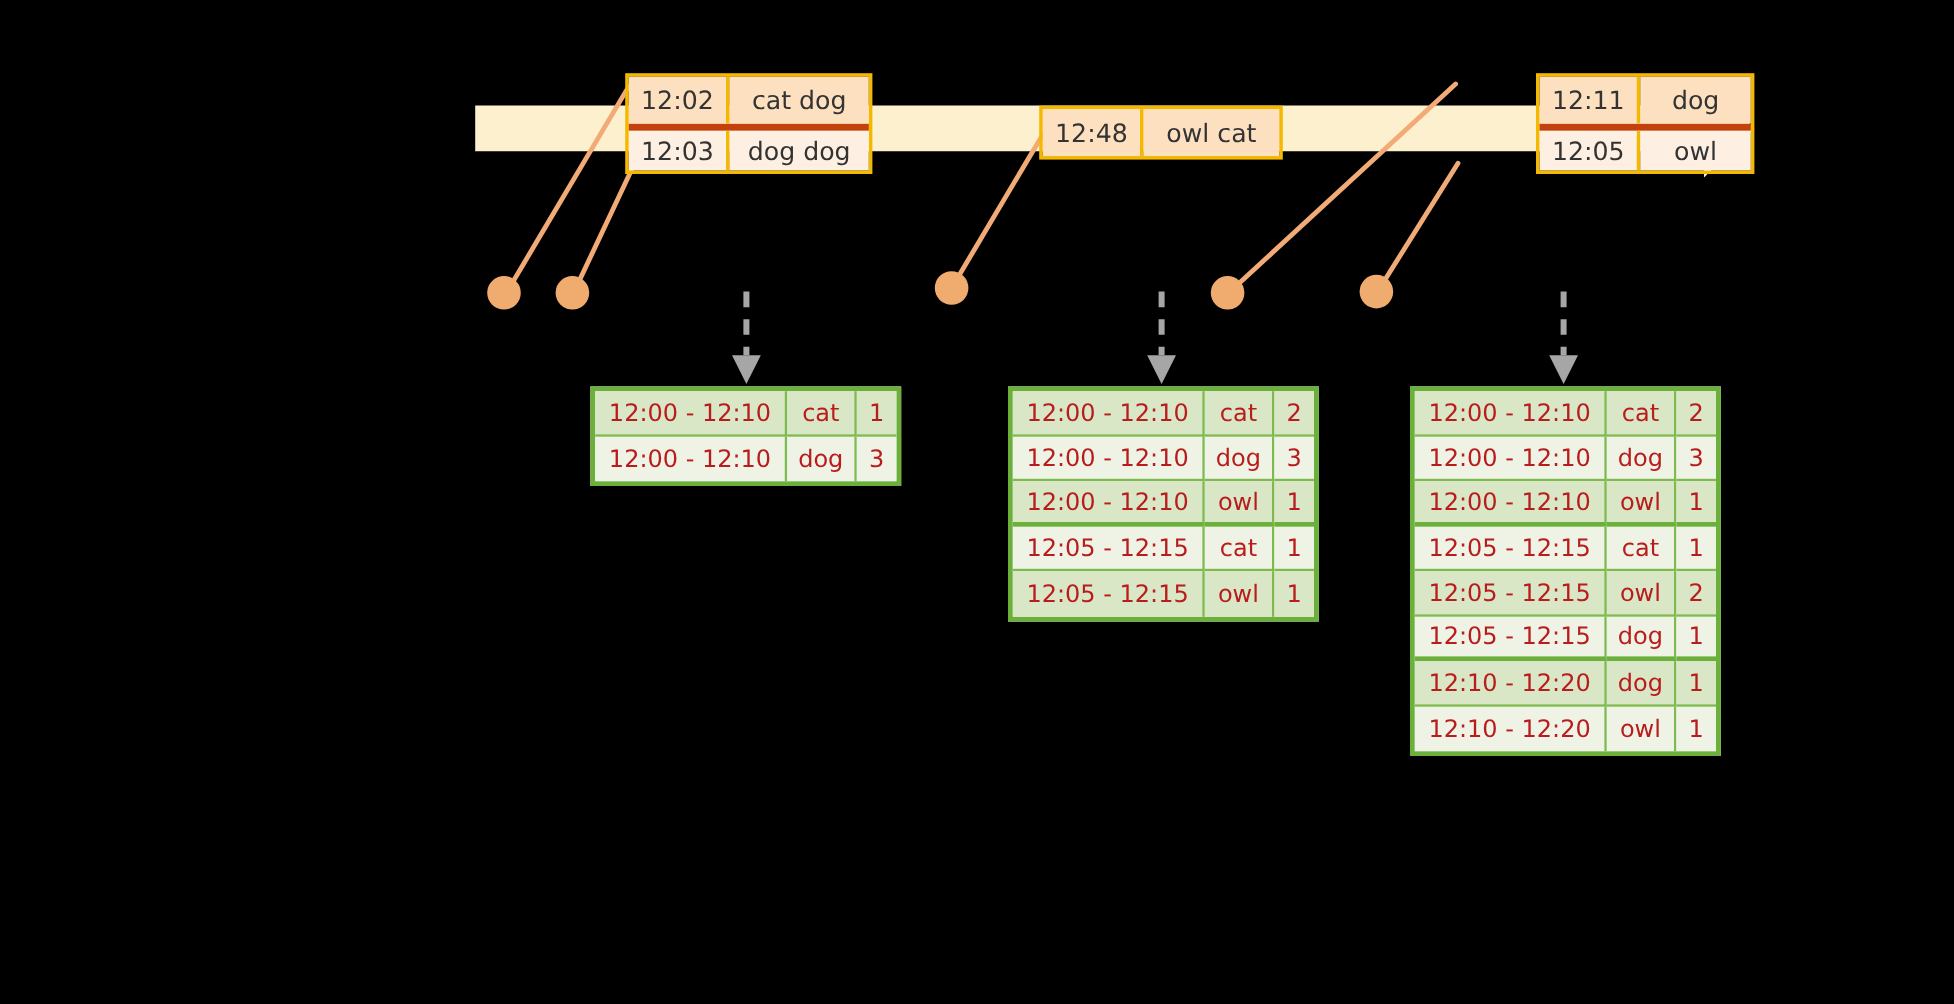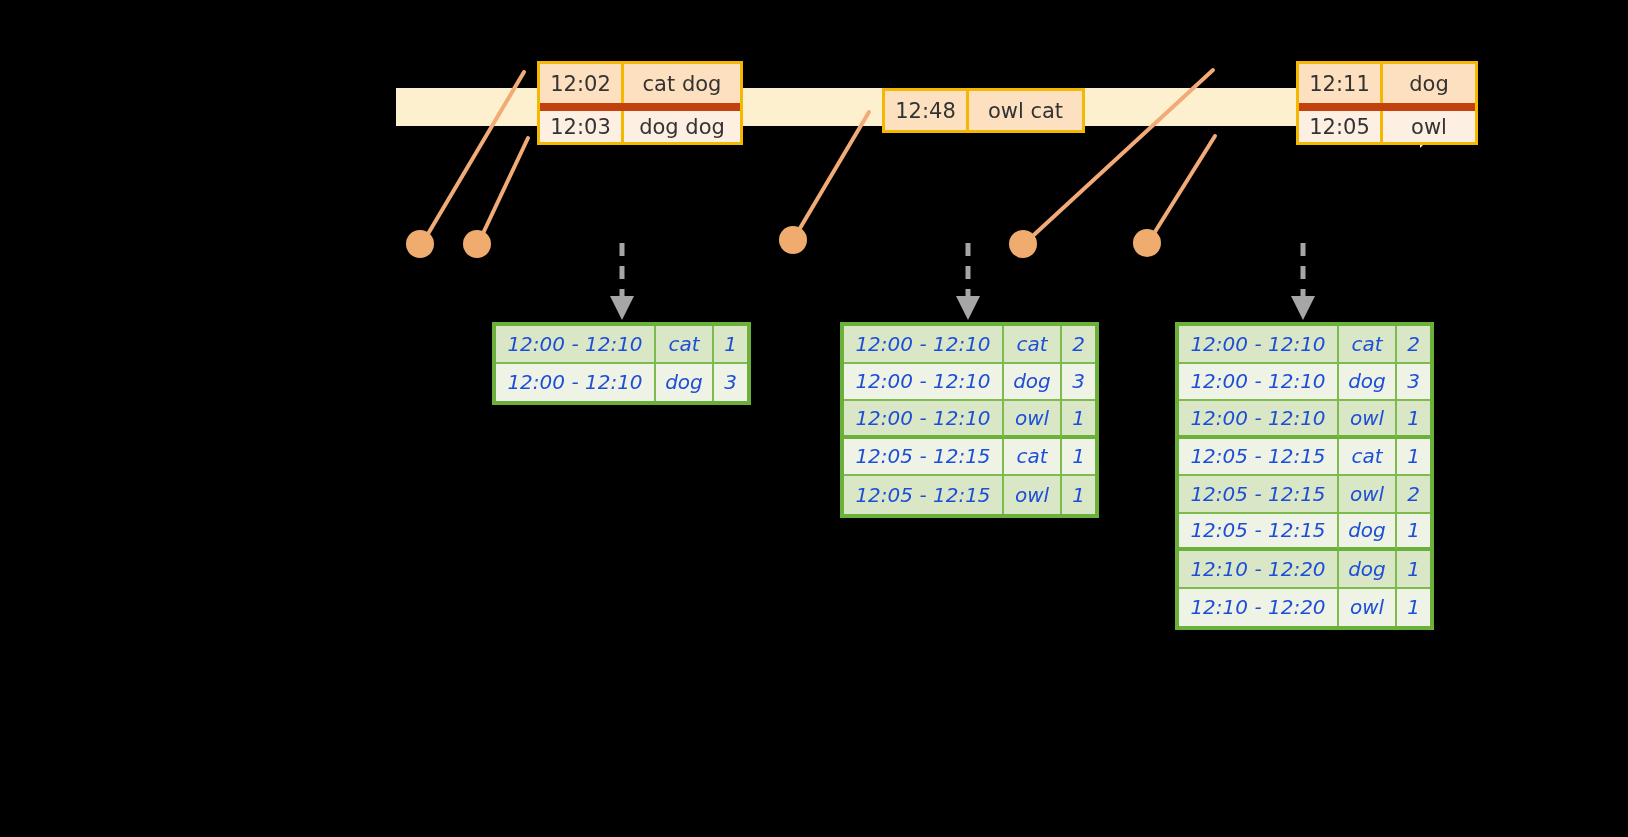--- a/index.html
+++ b/index.html
@@ -2,37 +2,37 @@
 <html><head>
 <meta charset="utf-8">
 <style>
   html,body{margin:0;padding:0;background:#000;}
   body{width:1628px;height:837px;position:relative;overflow:hidden;
        font-family:"DejaVu Sans","Liberation Sans",sans-serif;}
   #stage{position:absolute;left:0;top:0;width:1628px;height:837px;}
   svg.layer{position:absolute;left:0;top:0;width:1628px;height:837px;pointer-events:none;}
 
   
-  .evt-box{position:absolute;border:3px solid #f5b800;box-sizing:border-box;margin-left:16px;}
+  .evt-box{position:absolute;border:3px solid #f5b800;box-sizing:border-box;}
   .evt-row{display:flex;height:39px;box-sizing:border-box;}
-  .evt-row + .evt-row{border-top:8px solid #c2410c;justify-content:center;}
+  .evt-row + .evt-row{border-top:6px solid #c2410c;justify-content:center;}
   .evt-cell{display:flex;align-items:center;justify-content:center;
             font-size:21px;color:#333;box-sizing:border-box;}
   .evt-time{width:84px;border-right:3px solid #f5b800;}
   .evt-val{flex:1;}
   .shade-a{background:#fce0c0;}
   .shade-b{background:#fdf0e2;}
 
   
   .gtable{position:absolute;border:4px solid #6ab03b;box-sizing:border-box;
           background:#eef3e6;}
   .grow{display:flex;height:37.5px;box-sizing:border-box;}
   .gcell{display:flex;align-items:center;justify-content:center;
-         font-size:20px;color:#1d4ed8;box-sizing:border-box;
-         border-right:2px solid #7dbb4e;border-bottom:2px solid #7dbb4e;font-style:italic;}
+         font-size:20px;color:#b91c1c;box-sizing:border-box;
+         border-right:2px solid #7dbb4e;border-bottom:2px solid #7dbb4e;}
   .gcell:last-child{border-right:none;}
   .grow:last-child .gcell{border-bottom:none;}
   .g-win{width:auto;}
   .g-key{}
   .g-cnt{}
   .rowdark .gcell{background:#d9e7c6;}
   .rowlight .gcell{background:#eef3e6;}
   .grp-end .gcell{border-bottom:4px solid #6ab03b;}
 </style>
 </head>

